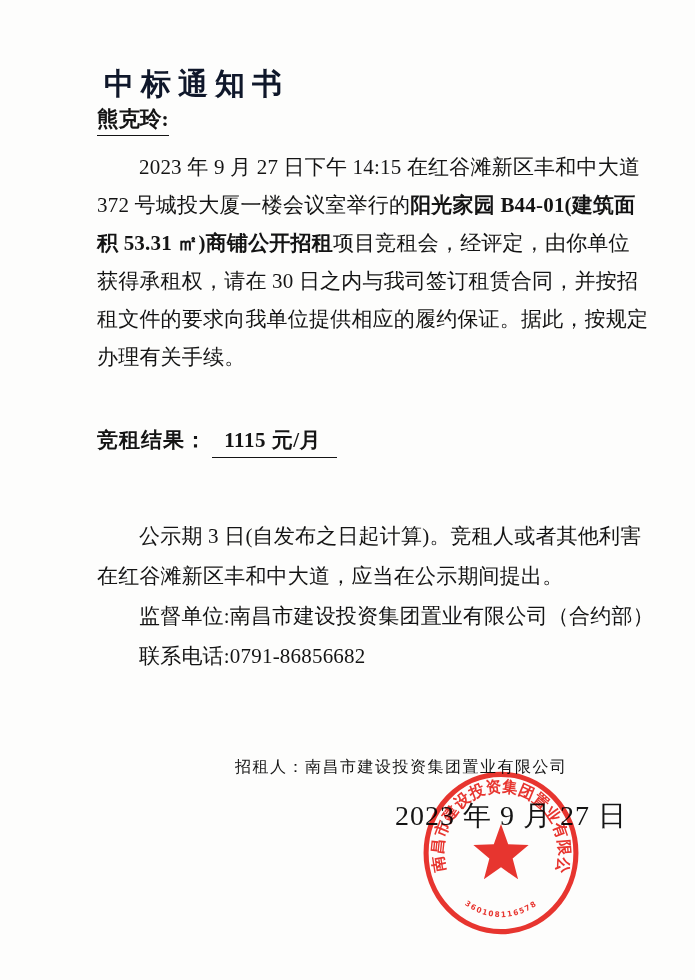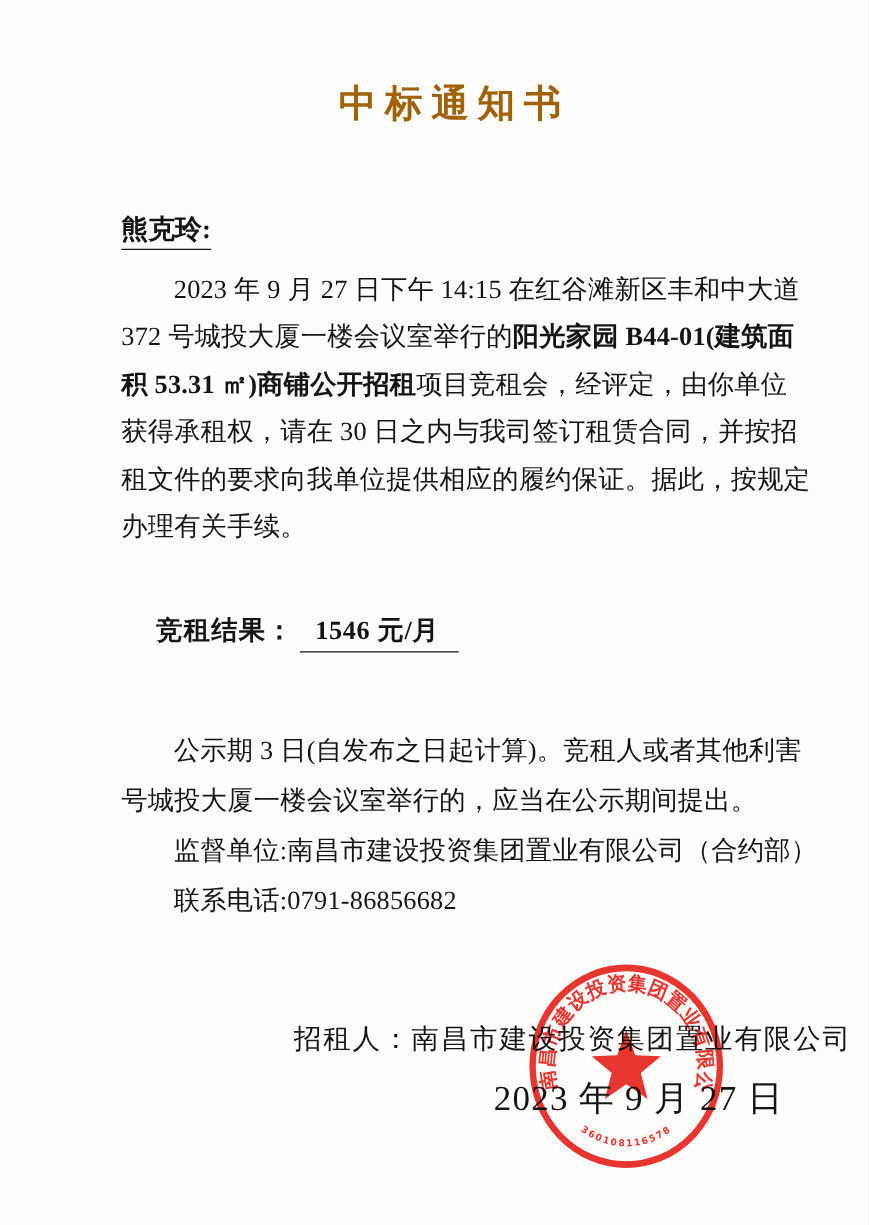--- a/index.html
+++ b/index.html
@@ -10,30 +10,28 @@
     margin: 0 auto;
     background: #fdfdfc;
     overflow: hidden;
     font-family: "Liberation Serif", "DejaVu Serif", serif;
     color: #141414;
     box-sizing: border-box;
     padding: 64px 72px 0 97px;
   }
   .doc-title {
     margin: 0;
-    text-align: center;
     font-size: 30px;
     line-height: 40px;
     font-weight: bold;
     letter-spacing: 7px;
     text-indent: 7px;
-    color: #a16207;
+    color: #0f172a;
   }
   .addressee {
-    margin-top: 64px;
     font-size: 21.5px;
     line-height: 30px;
     font-weight: bold;
     width: -moz-fit-content;
     width: fit-content;
     border-bottom: 1.5px solid #141414;
     padding-bottom: 1px;
   }
   .body-para { margin-top: 12px; }
   .doc-line {
@@ -46,34 +44,34 @@
   .em-seg {
     font-weight: bold;
     text-underline-offset: 5px;
     text-decoration-thickness: 1.5px;
   }
   .result-line {
     margin-top: 48px;
     font-size: 21px;
     line-height: 32px;
   }
-  .result-label { font-weight: bold; letter-spacing: 1px; margin-left: 28px; }
+  .result-label { font-weight: bold; letter-spacing: 1px; }
   .result-value {
     display: inline-block;
     font-weight: bold;
     border-bottom: 1.5px solid #141414;
     padding: 0 16px 1px 12px;
     letter-spacing: 0.5px;
   }
   .notice-para { margin-top: 58px; }
   .notice-para .doc-line { line-height: 40px; }
   .sign-block { margin-top: 76px; }
   .sign-line {
     padding-left: 138px;
-    font-size: 22px;
+    font-size: 16px;
     line-height: 30px;
     letter-spacing: 1.5px;
     white-space: nowrap;
   }
   .date-line {
     margin-top: 20px;
     padding-left: 298px;
     font-size: 28px;
     line-height: 28px;
     letter-spacing: 1px;
@@ -115,26 +113,26 @@
       <div class="doc-line indent"><span class="plain-seg">2023 年 9 月 27 日下午 14:15 在红谷滩新区丰和中大道</span></div>
       <div class="doc-line"><span class="plain-seg">372 号城投大厦一楼会议室举行的</span><span class="em-seg">阳光家园 B44-01(建筑面</span></div>
       <div class="doc-line"><span class="em-seg">积 53.31 ㎡)商铺公开招租</span><span class="plain-seg">项目竞租会，经评定，由你单位</span></div>
       <div class="doc-line"><span class="plain-seg">获得承租权，请在 30 日之内与我司签订租赁合同，并按招</span></div>
       <div class="doc-line"><span class="plain-seg">租文件的要求向我单位提供相应的履约保证。据此，按规定</span></div>
       <div class="doc-line"><span class="plain-seg">办理有关手续。</span></div>
     </div>
 
   <div class="result-line">
     <span class="result-label">竞租结果：</span>
-    <span class="result-value">1546 元/月</span>
+    <span class="result-value">1115 元/月</span>
   </div>
 
   <div class="notice-para">
       <div class="doc-line indent"><span class="plain-seg">公示期 3 日(自发布之日起计算)。竞租人或者其他利害</span></div>
-      <div class="doc-line"><span class="plain-seg">号城投大厦一楼会议室举行的，应当在公示期间提出。</span></div>
+      <div class="doc-line"><span class="plain-seg">在红谷滩新区丰和中大道，应当在公示期间提出。</span></div>
       <div class="doc-line indent"><span class="plain-seg">监督单位:南昌市建设投资集团置业有限公司（合约部）</span></div>
       <div class="doc-line indent"><span class="plain-seg">联系电话:0791-86856682</span></div>
     </div>
 
   <div class="sign-block">
     <div class="sign-line">
       <span>招租人：</span><span>南昌市建设投资集团置业有限公司</span>
     </div>
     <div class="date-line">2023 年 9 月 27 日</div>
   </div>

